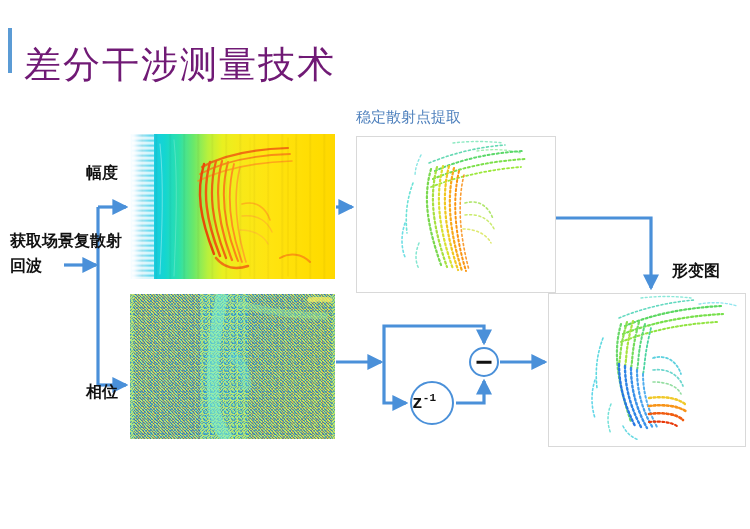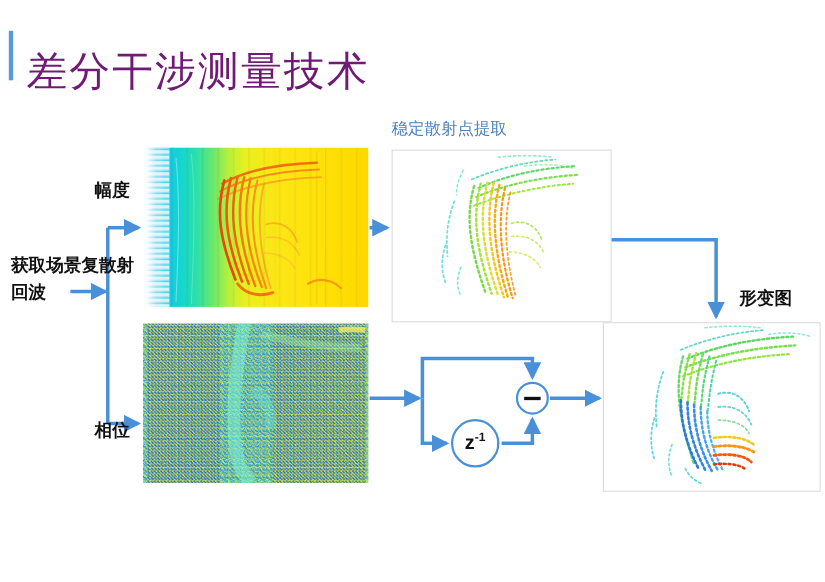--- a/index.html
+++ b/index.html
@@ -188,25 +188,24 @@
     width: 44px;
     height: 44px;
     border: 2.5px solid #4a90d9;
     border-radius: 50%;
     background: #ffffff;
     box-sizing: border-box;
   }
   #node-delay-label {
     position: absolute;
     left: 0; right: 0; top: 9px;
-    text-align: center;
     font-size: 18px;
     font-weight: bold;
     color: #111111;
-    font-family: Liberation Sans, sans-serif;
+    font-family: Liberation Mono, monospace;
   }
   #node-delay-label sup {
     font-size: 11px;
     font-weight: bold;
   }
   #node-sub {
     position: absolute;
     left: 469px;
     top: 347px;
     width: 30px;

